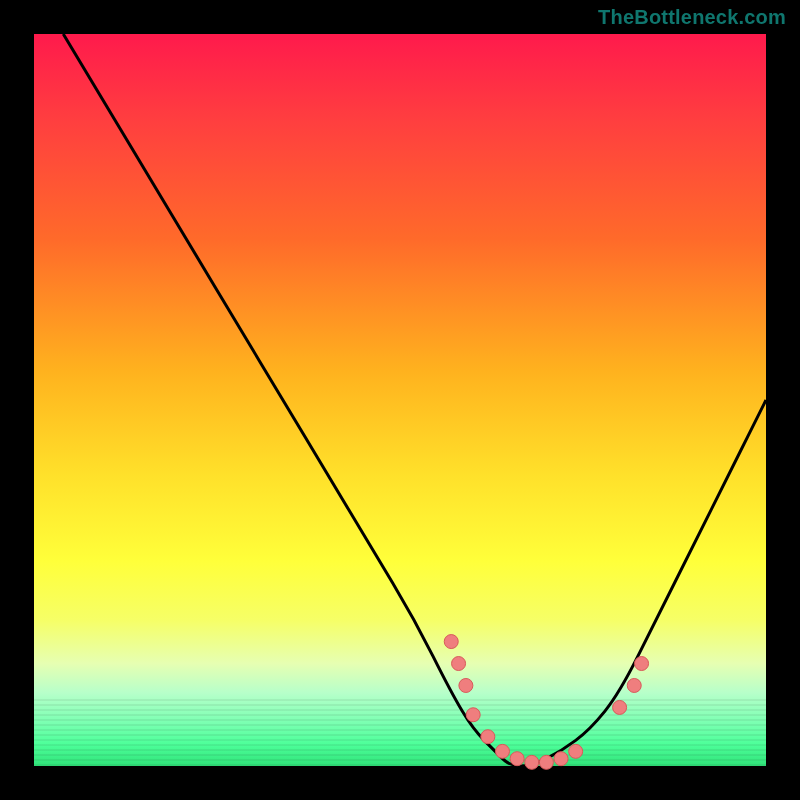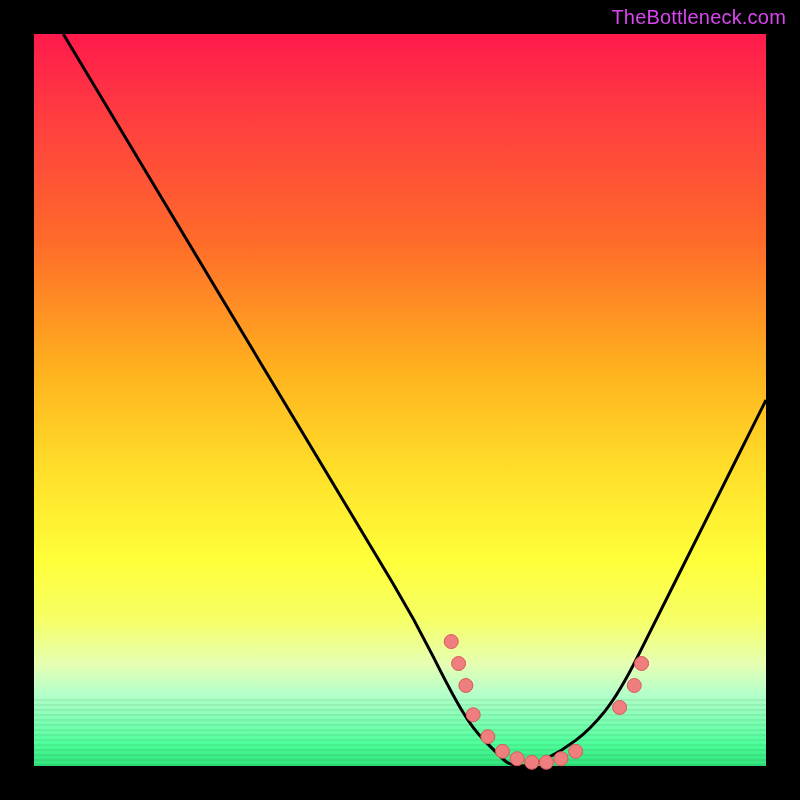--- a/index.html
+++ b/index.html
@@ -14,23 +14,23 @@
   .frame {
     position: relative;
     width: 800px;
     height: 800px;
     background: #000;
   }
   .watermark {
     position: absolute;
     top: 6px;
     right: 14px;
-    color: #d946ef;
+    color: #0f766e;
     font-size: 20px;
-    font-weight: 400;
+    font-weight: 700;
     letter-spacing: 0.2px;
     z-index: 30;
   }
   .plot-wrap {
     position: absolute;
     left: 34px;
     top: 34px;
     width: 732px;
     height: 732px;
   }

